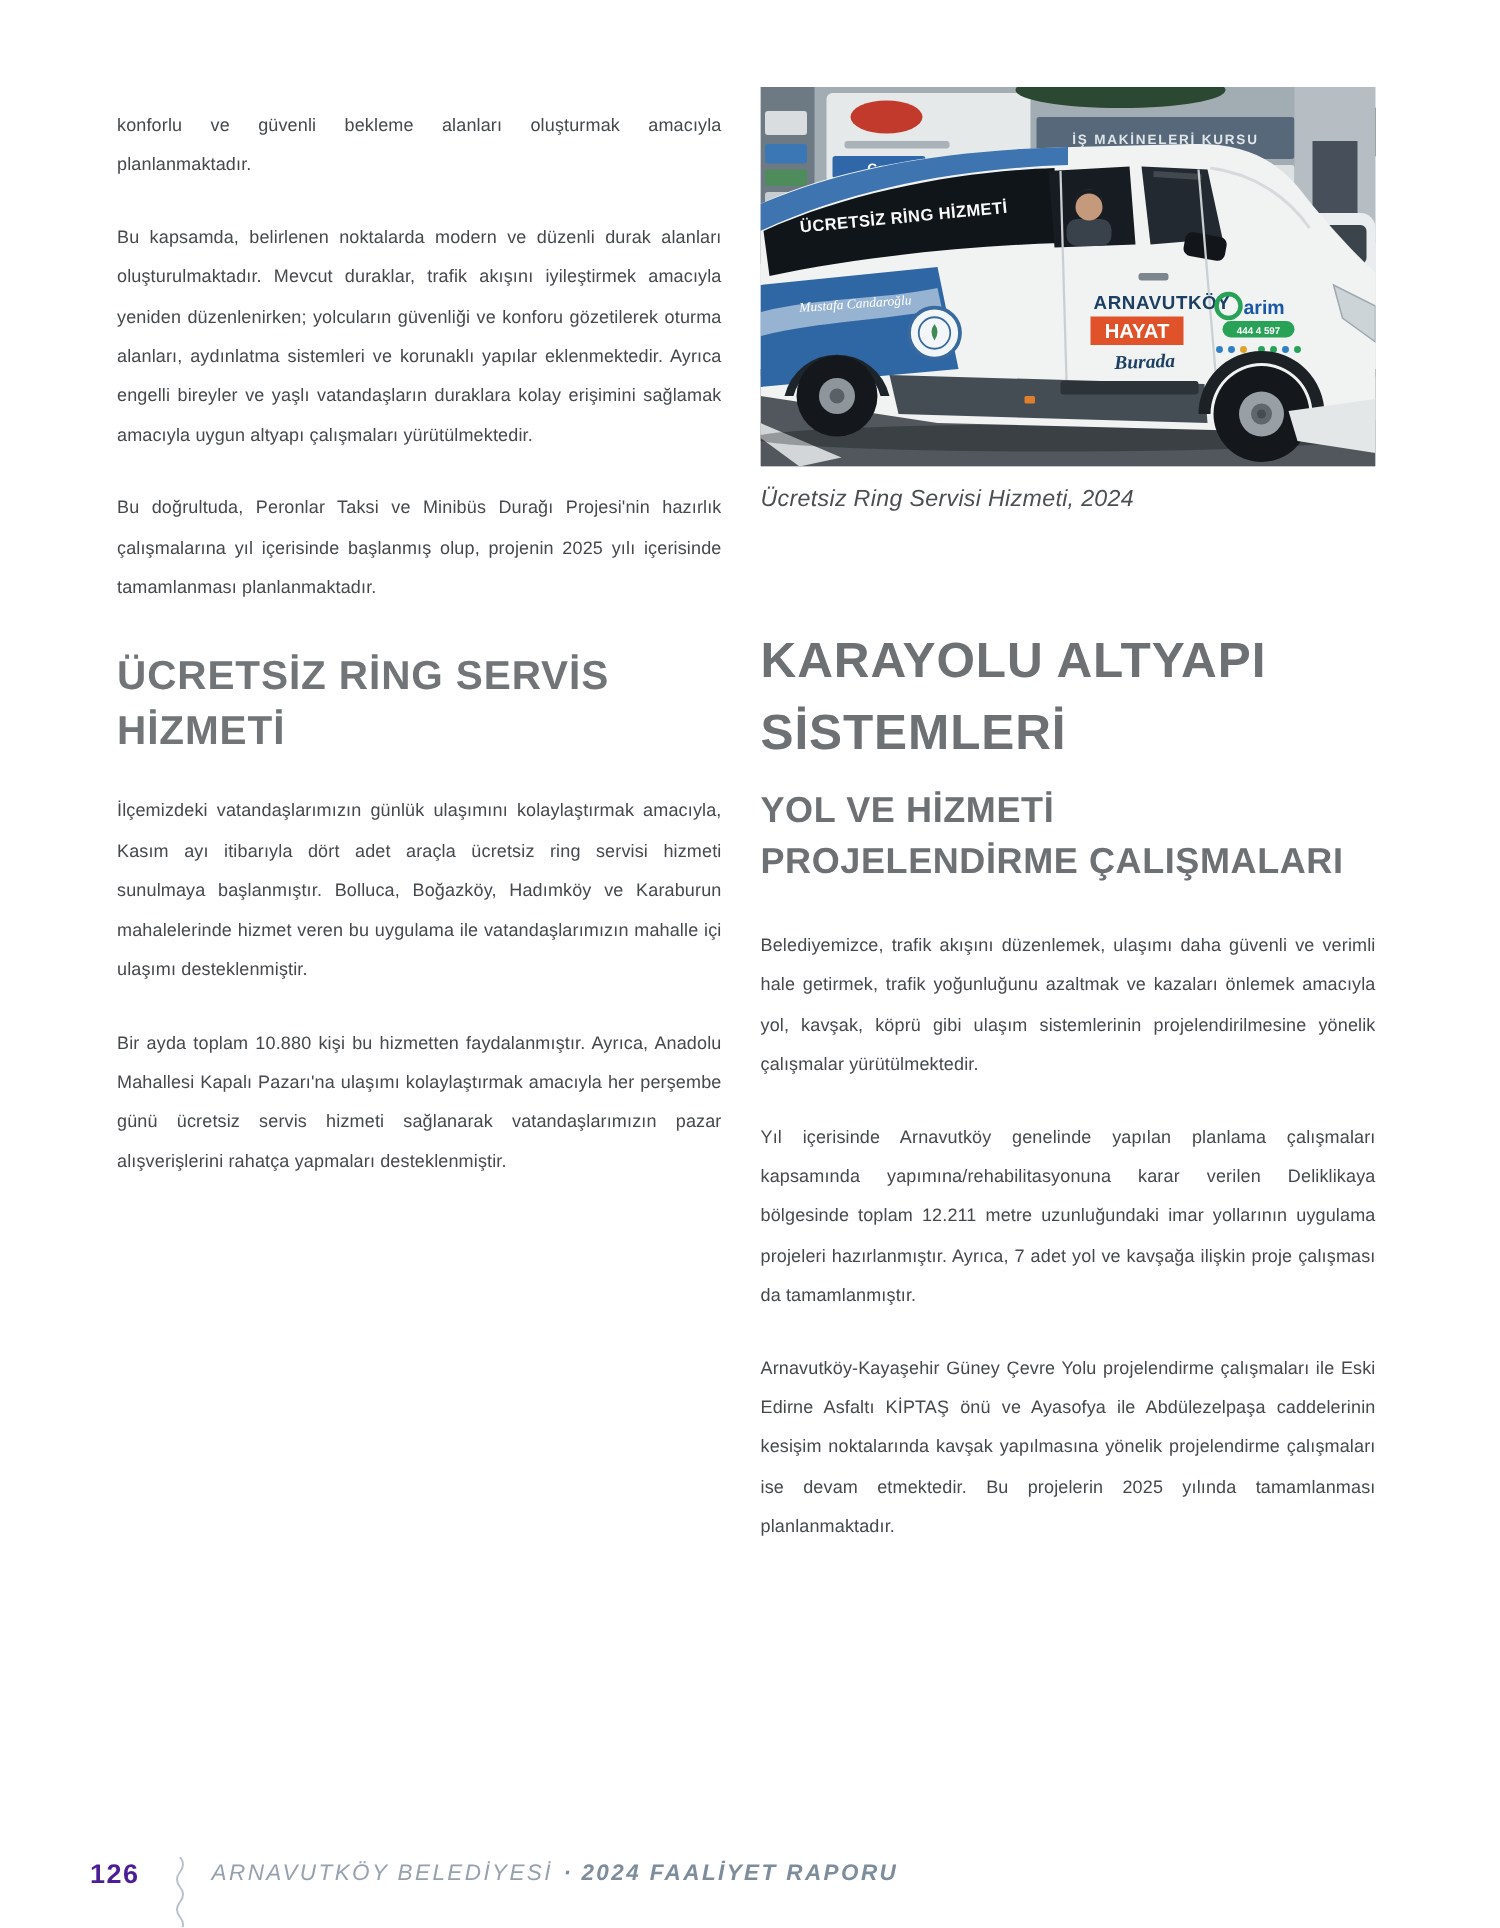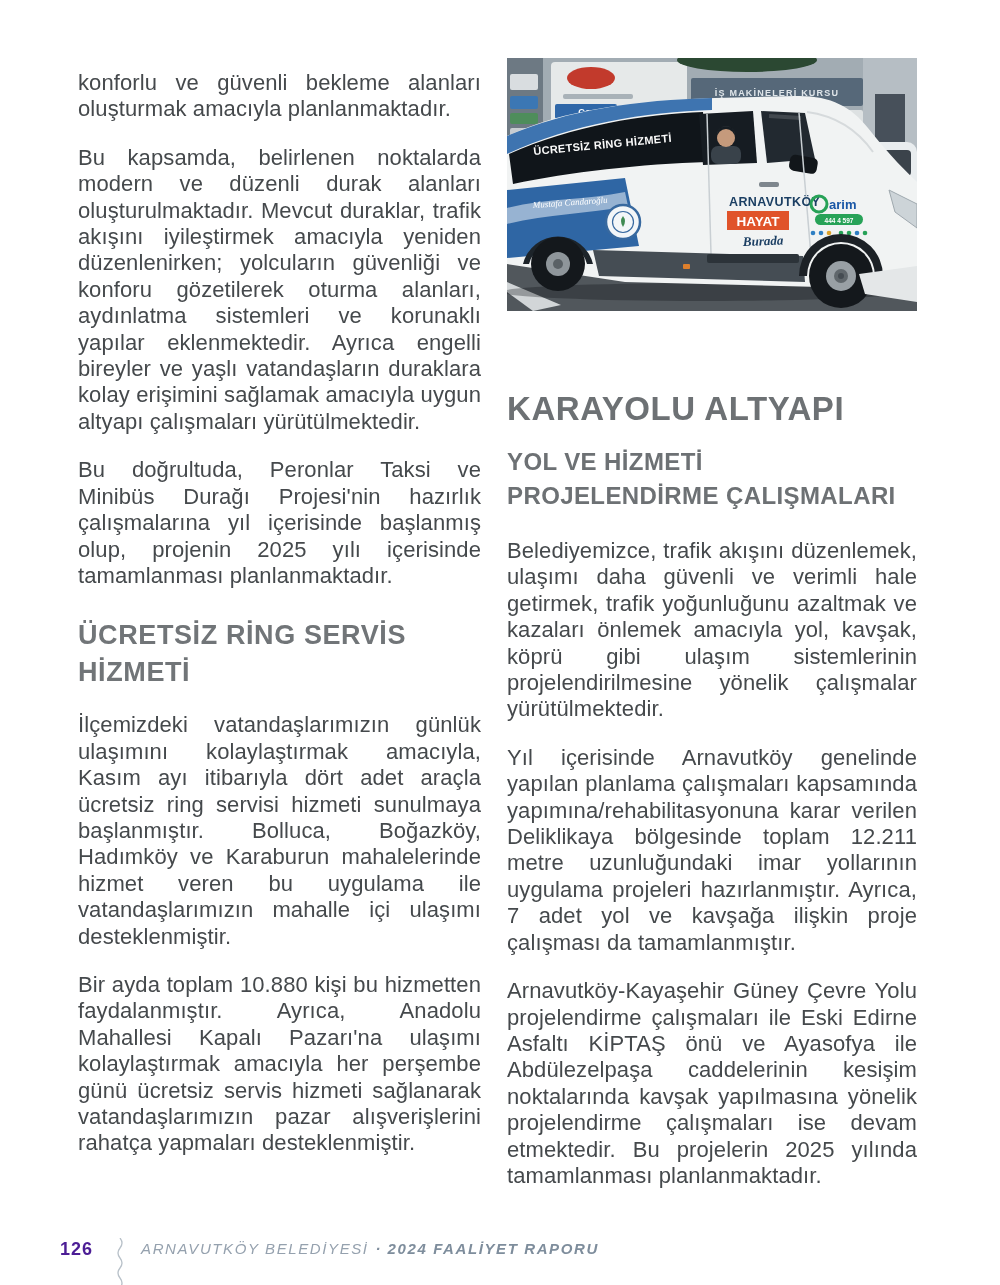--- a/index.html
+++ b/index.html
@@ -5,21 +5,21 @@
   html,body { margin:0; padding:0; background:#ffffff; }
   .page {
     position:relative; width:1000px; height:1285px; background:#ffffff;
     font-family:"Liberation Sans", sans-serif; overflow:hidden;
   }
   .col { position:absolute; }
   .col-left  { left:78px;  top:70px; width:403px; }
   .col-right { left:507px; top:58px; width:410px; }
 
   p.body {
-    margin:0 0 22px 0; font-size:22px; line-height:26.4px; color:#45494c;
+    margin:0 0 22px 0; font-size:12px; line-height:26.4px; color:#45494c;
     text-align:justify; letter-spacing:0.1px; hyphens:auto; -webkit-hyphens:auto;
   }
   h3.section {
     margin:28px 0 21px 0; font-size:27px; line-height:37px; font-weight:700;
     color:#717578; letter-spacing:0.6px;
   }
   h1.main {
     margin:74px 0 12px 0; font-size:33px; line-height:48px; font-weight:700;
     color:#6d7174; letter-spacing:0.6px;
   }
@@ -187,23 +187,24 @@
             <circle cx="334" cy="218" r="32" fill="#14181c"></circle>
             <circle cx="334" cy="218" r="15" fill="#99a0a5"></circle>
             <circle cx="334" cy="218" r="7" fill="#60676c"></circle>
             <circle cx="334" cy="218" r="3" fill="#454c52"></circle>
           </g>
 
           <polygon points="382,132 410,146 410,170 388,154" fill="#cdd4d8" stroke="#9fa8ae" stroke-width="1"></polygon>
           <path d="M352,216 L410,208 L410,244 L358,236 Z" fill="#e4e7e8"></path>
         </g>
       </svg>
+      <figcaption class="caption">Ücretsiz Ring Servisi Hizmeti, 2024</figcaption>
     </figure>
 
-    <h1 class="main"><span>KARAYOLU ALTYAPI</span><br></h1>
+    <h1 class="main"><span>KARAYOLU ALTYAPI</span><br><span>SİSTEMLERİ</span></h1>
 
     <h2 class="sub"><span>YOL VE HİZMETİ</span><br><span>PROJELENDİRME ÇALIŞMALARI</span></h2>
 
     <p class="body">Belediyemizce, trafik akışını düzenlemek, ulaşımı daha güvenli ve verimli hale getirmek, trafik yoğunluğunu azaltmak ve kazaları önlemek amacıyla yol, kavşak, köprü gibi ulaşım sistemlerinin projelendirilmesine yönelik çalışmalar yürütülmektedir.</p>
     <p class="body">Yıl içerisinde Arnavutköy genelinde yapılan planlama çalışmaları kapsamında yapımına/rehabilitasyonuna karar verilen Deliklikaya bölgesinde toplam 12.211 metre uzunluğundaki imar yollarının uygulama projeleri hazırlanmıştır. Ayrıca, 7 adet yol ve kavşağa ilişkin proje çalışması da tamamlanmıştır.</p>
     <p class="body">Arnavutköy-Kayaşehir Güney Çevre Yolu projelendirme çalışmaları ile Eski Edirne Asfaltı KİPTAŞ önü ve Ayasofya ile Abdülezelpaşa caddelerinin kesişim noktalarında kavşak yapılmasına yönelik projelendirme çalışmaları ise devam etmektedir. Bu projelerin 2025 yılında tamamlanması planlanmaktadır.</p>
   </div>
 
   <div class="footer">
     <span class="pagenum">126</span>

